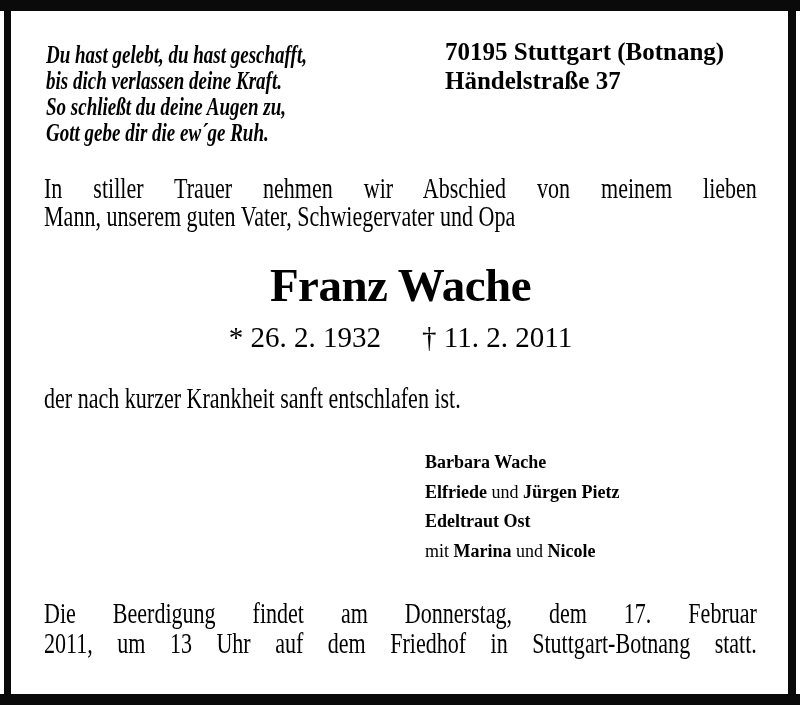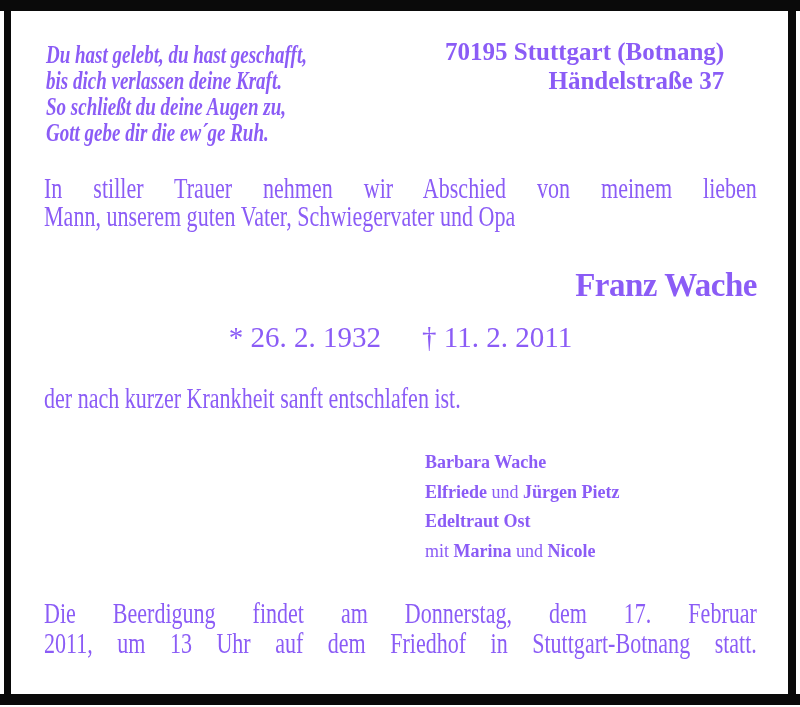--- a/index.html
+++ b/index.html
@@ -1,21 +1,21 @@
 <!DOCTYPE html>
 <html><head>
 <meta charset="utf-8">
 <style>
   html, body { margin: 0; padding: 0; background: #ffffff; }
   .canvas {
     position: relative;
     width: 800px;
     height: 707px;
     background: #ffffff;
-    color: #8b5cf6;
+    color: #000000;
     font-family: "Liberation Serif", serif;
     overflow: hidden;
   }
   .band { position: absolute; background: #0a0a0a; }
   .band-top    { left: 0;   top: 0;     width: 800px; height: 11px; }
   .band-bottom { left: 0;   top: 694px; width: 800px; height: 11px; }
   .band-left   { left: 4px; top: 0;     width: 7px;   height: 705px; }
   .band-right  { left: 788px; top: 0;   width: 8px;   height: 705px; }
 
   
@@ -25,33 +25,32 @@
     position: absolute; left: 46px; top: 42px;
     font-style: italic; font-weight: 700;
     font-size: 25px; line-height: 26px;
     white-space: nowrap;
   }
   .address {
     position: absolute; left: 445px; top: 37px;
     font-weight: 700;
     font-size: 25px; line-height: 29px;
     white-space: nowrap;
-    text-align: right;
   }
   .announcement {
     position: absolute; left: 44px; top: 174px;
     width: 938px;
     font-size: 29px; line-height: 28px;
   }
   .jline { text-align: justify; text-align-last: justify; text-justify: inter-word; }
   .headline {
     position: absolute; left: 44px; top: 260px; width: 713px;
-    text-align: right;
+    text-align: center;
     font-weight: 700;
-    font-size: 33px; line-height: 50px;
+    font-size: 47px; line-height: 50px;
     letter-spacing: -0.5px;
   }
   .dates {
     position: absolute; left: 44px; top: 322px; width: 713px;
     display: flex; justify-content: center; gap: 41px;
     font-size: 29px; line-height: 30px;
   }
   .passing {
     position: absolute; left: 44px; top: 383px;
     width: 938px;

